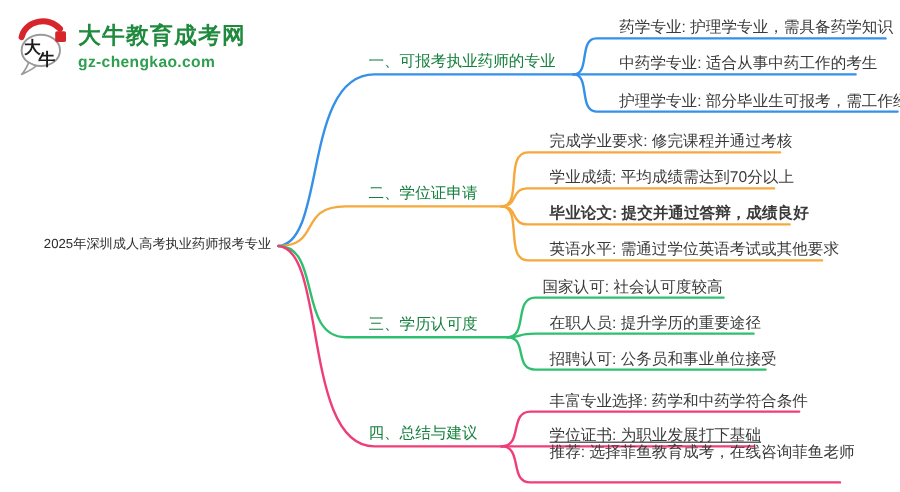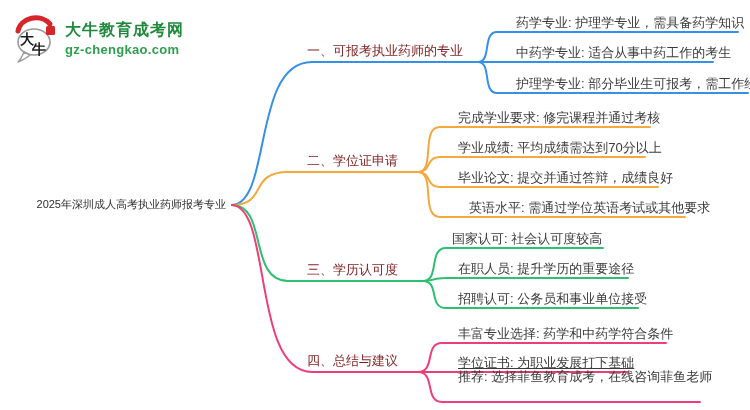--- a/index.html
+++ b/index.html
@@ -7,24 +7,24 @@
     width:750px;height:410px;position:relative;overflow:hidden;
     font-family:"Liberation Sans","DejaVu Sans",sans-serif;
   }
   #curves{position:absolute;left:0;top:0;width:750px;height:410px;}
   #curves path{fill:none;stroke-width:2;stroke-linecap:round;}
   .node{
     position:absolute;white-space:nowrap;color:#3a3a3a;
     font-size:13px;line-height:15px;
   }
   .root{font-size:11px;color:#2d2d2d;}
-  .branch-label{font-size:13px;color:#7f1d1d;}
+  .branch-label{font-size:13px;color:#15803d;}
   .logo{position:absolute;left:13px;top:13px;display:flex;align-items:center;gap:6px;}
   .logo-text{display:flex;flex-direction:column;justify-content:center;}
-  .logo-title{font-size:16px;font-weight:bold;letter-spacing:1px;}
+  .logo-title{font-size:19px;font-weight:bold;letter-spacing:1px;}
   .logo-domain{font-size:13px;font-weight:bold;letter-spacing:0.3px;margin-top:1px;}
 </style>
 </head>
 <body>
 
 <svg id="curves" viewBox="0 0 750 410" xmlns="http://www.w3.org/2000/svg">
 
   <path d="M232,205 C272,203 252,62 312,62 H478" stroke="#3590E8"></path>
   <path d="M478,62 C492,62 482,32 497,32 H738" stroke="#3590E8"></path>
   <path d="M478,62 H713" stroke="#3590E8"></path>
@@ -68,22 +68,22 @@
 <div class="node branch-label" style="left:307px;bottom:242px;">二、学位证申请</div>
 <div class="node branch-label" style="left:307px;bottom:133px;">三、学历认可度</div>
 <div class="node branch-label" style="left:307px;bottom:42px;">四、总结与建议</div>
 
 <div class="node" style="left:516px;bottom:380px;">药学专业: 护理学专业，需具备药学知识</div>
 <div class="node" style="left:516px;bottom:350px;">中药学专业: 适合从事中药工作的考生</div>
 <div class="node" style="left:516px;bottom:319px;">护理学专业: 部分毕业生可报考，需工作经验</div>
 
 <div class="node" style="left:458px;bottom:285px;">完成学业要求: 修完课程并通过考核</div>
 <div class="node" style="left:458px;bottom:255px;">学业成绩: 平均成绩需达到70分以上</div>
-<div class="node" style="left:458px;bottom:225px;">毕业论文: 提交并通过答辩，成绩良好</div>
-<div class="node" style="left:469px;bottom:195px;">英语水平: 需通过学位英语考试或其他要求</div>
+<div class="node" style="left:458px;bottom:225px;font-weight:bold;">毕业论文: 提交并通过答辩，成绩良好</div>
+<div class="node" style="left:458px;bottom:195px;">英语水平: 需通过学位英语考试或其他要求</div>
 
 <div class="node" style="left:452px;bottom:164px;">国家认可: 社会认可度较高</div>
 <div class="node" style="left:458px;bottom:134px;">在职人员: 提升学历的重要途径</div>
 <div class="node" style="left:458px;bottom:104px;">招聘认可: 公务员和事业单位接受</div>
 
 <div class="node" style="left:458px;bottom:69px;">丰富专业选择: 药学和中药学符合条件</div>
 <div class="node" style="left:458px;bottom:40px;text-decoration:underline;">学位证书: 为职业发展打下基础</div>
 <div class="node" style="left:458px;bottom:26px;">推荐: 选择菲鱼教育成考，在线咨询菲鱼老师</div>
 
 </body></html>

